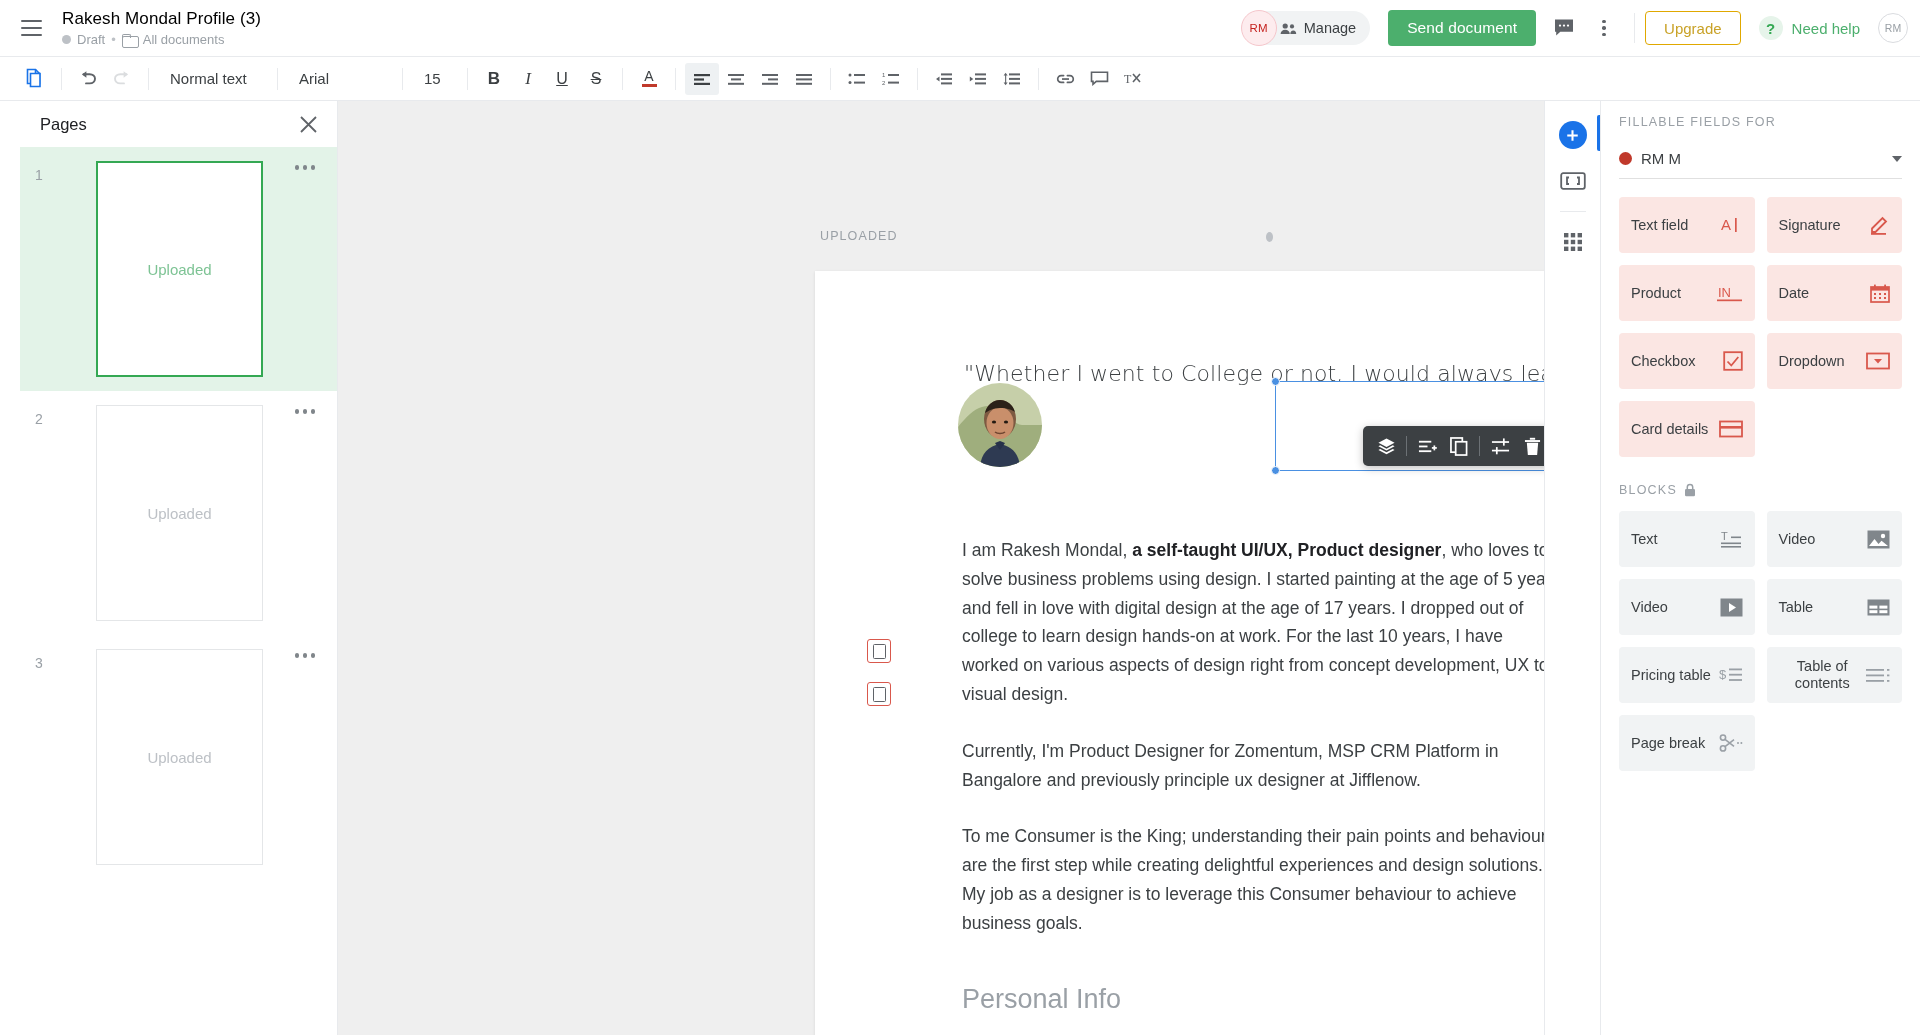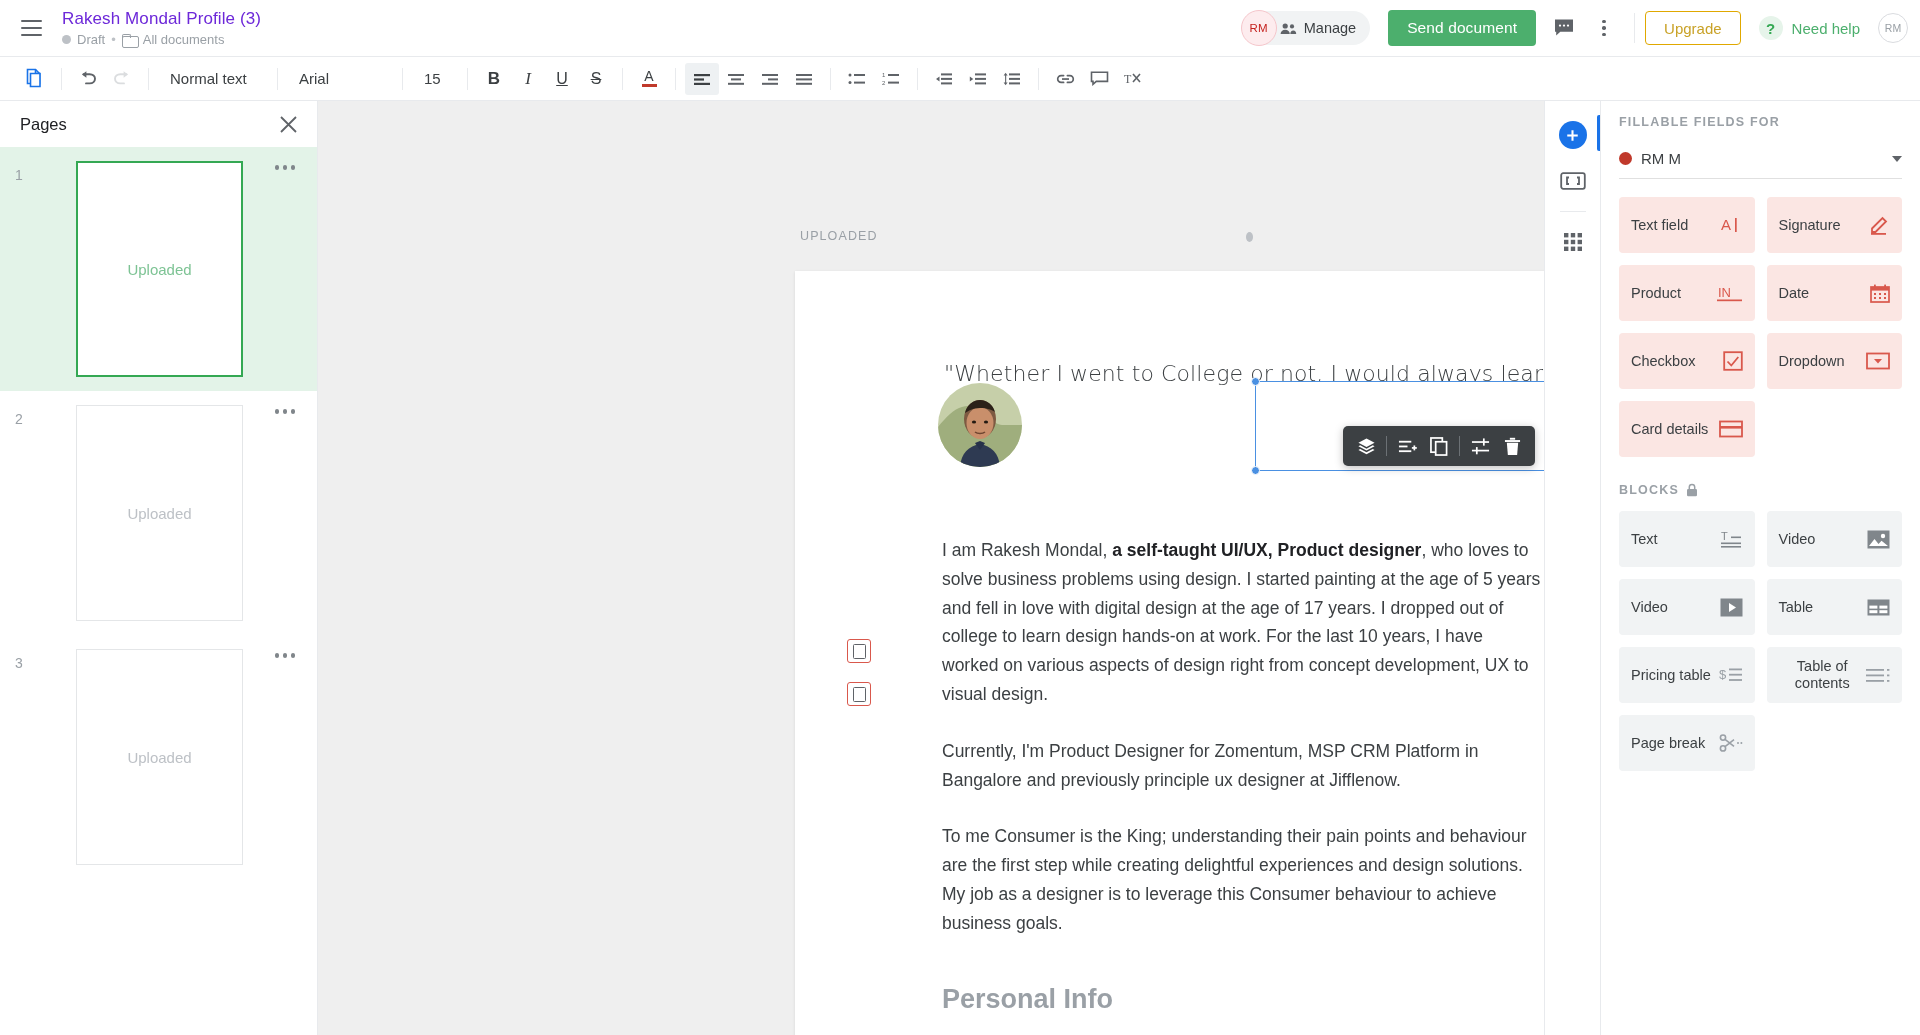--- a/index.html
+++ b/index.html
@@ -21,21 +21,21 @@
     position: relative; z-index: 40;
   }
   .hamburger {
     width: 34px; height: 34px; margin-left: 14px; margin-right: 14px;
     display: flex; flex-direction: column; justify-content: center; align-items: center; gap: 5px;
     cursor: pointer; border-radius: 4px;
   }
   .hamburger span { display: block; width: 21px; height: 2px; background: #5f6368; border-radius: 1px; }
 
   .doc-titlewrap { display: flex; flex-direction: column; justify-content: center; gap: 3px; }
-  .doc-title { font-size: 17px; color: #6d28d9; letter-spacing: .1px; line-height: 20px; cursor: text;}
+  .doc-title { font-size: 17px; color: #000000; letter-spacing: .1px; line-height: 20px; cursor: text;}
   .doc-meta { display: flex; align-items: center; font-size: 13px; color: #9aa0a6; gap: 6px; line-height: 16px;}
   .draft-dot { width: 9px; height: 9px; border-radius: 50%; background: #bdc1c6; display: inline-block; }
   .meta-sep { color: #bdc1c6; }
   .folder-ico { width: 15px; height: 12px; position: relative; display:inline-block; }
   .folder-ico:before{
     content:""; position:absolute; left:0; top:2px; width:15px; height:10px;
     border:1.4px solid #9aa0a6; border-radius:2px;
   }
   .folder-ico:after{
     content:""; position:absolute; left:0; top:0px; width:7px; height:3px;
@@ -100,21 +100,21 @@
   .tb-text.w-normal { width: 110px; justify-content: flex-start; }
   .tb-text.w-font { width: 106px; justify-content: flex-start; }
   .tb-text.w-size { width: 46px; justify-content: flex-start; }
   .tb-item.active { background: #eef1f3; }
   .tb-item.disabled { opacity: .35; }
 
   
   .mainrow { flex: 1; display: flex; min-height: 0; position: relative; }
 
   
-  .pages-panel { width: 318px; min-width: 318px; background: #fff; border-right: 1px solid #e8eaed; display: flex; flex-direction: column; }
+  .pages-panel { width: 318px; min-width: 318px; background: #fff; border-right: 1px solid #e8eaed; display: flex; flex-direction: column; margin-left: 20px; }
   .pages-head { height: 46px; display: flex; align-items: center; padding: 0 16px 0 20px; }
   .pages-title { font-size: 16.5px; color: #202124; }
   .pages-close { margin-left: auto; cursor: pointer; width: 26px; height: 26px; display:flex;align-items:center;justify-content:center;}
   .pages-list { flex: 1; overflow: hidden; }
   .page-row { display: flex; align-items: flex-start; padding: 14px 0 14px 0; position: relative; }
   .page-row.selected { background: #e3f3e8; }
   .page-num { width: 28px; text-align: left; padding-left: 15px; font-size: 14px; color: #9aa0a6; padding-top: 6px; }
   .page-thumb {
     width: 167px; height: 216px; background: #fff; border: 1px solid #e4e6e8;
     display: flex; align-items: center; justify-content: center;
@@ -134,21 +134,21 @@
     background: #fff; box-shadow: 0 1px 3px rgba(0,0,0,.10);
   }
   .doc-inner { padding: 60px 85px 0 85px; position: relative; }
   .doc-quote {
     font-size: 22px; color: #3c4043; font-family: "DejaVu Sans", sans-serif; font-weight: 300;
     letter-spacing: .1px; margin-top: 30px; margin-left: 64px; white-space: nowrap;
   }
   .doc-body { font-size: 17.5px; line-height: 28.8px; color: #3c4043; width: 600px; margin-left: 62px; }
   .doc-body p { margin-bottom: 28px; }
   .doc-body b { font-weight: bold; color: #202124; }
-  .doc-h2 { font-size: 27px; color: #9aa0a6; font-weight: 700; margin-left: 62px; margin-top: 46px; }
+  .doc-h2 { font-size: 27px; color: #9aa0a6; font-weight: 400; margin-left: 62px; margin-top: 46px; }
 
   .portrait {
     position: absolute; left: 143px; top: 112px;
     width: 84px; height: 84px; border-radius: 50%; overflow: hidden;
   }
 
   
   .imgblock {
     position: absolute; left: 460px; top: 110px; width: 345px; height: 90px;
     border: 1px solid #4a90e2; background: #fff;
@@ -187,21 +187,21 @@
   .rail-active-bar { position: absolute; right: 0; top: 14px; width: 3px; height: 36px; background: #1a73e8; border-radius: 2px 0 0 2px; }
   .rail-btn { width: 40px; height: 40px; display: flex; align-items: center; justify-content: center; cursor: pointer; border-radius: 4px; }
   .rail-plus { width: 28px; height: 28px; border-radius: 50%; background: #1a73e8; display:flex; align-items:center; justify-content:center; }
   .rail-divider { width: 26px; height: 1px; background: #e8eaed; margin: 4px 0; }
 
   
   .rpanel { width: 320px; min-width: 320px; background: #fff; display: flex; flex-direction: column; padding: 0; border-left:1px solid #e8eaed;}
   .rp-head { display: flex; align-items: center; padding: 18px 18px 10px 18px; }
   .rp-title { font-size: 18px; color: #202124; }
   .rp-close { margin-left: auto; cursor: pointer; width: 26px; height: 26px; display:flex; align-items:center; justify-content:center; }
-  .rp-section-label { font-size: 12.5px; letter-spacing: 1.2px; color: #9aa0a6; padding: 14px 18px 6px 18px; display:flex; align-items:center; gap:7px;font-weight:bold;}
+  .rp-section-label { font-size: 12.5px; letter-spacing: 1.2px; color: #9aa0a6; padding: 14px 18px 6px 18px; display:flex; align-items:center; gap:7px;}
   .rp-select {
     margin: 4px 18px 0 18px; height: 40px; display: flex; align-items: center;
     border-bottom: 1px solid #e0e0e0; cursor: pointer; gap: 9px; font-size: 15px; color: #3c4043;
   }
   .sel-dot { width: 13px; height: 13px; border-radius: 50%; background: #c0392b; }
   .sel-caret { margin-left: auto; width: 0; height: 0; border-left: 5.5px solid transparent; border-right: 5.5px solid transparent; border-top: 6.5px solid #5f6368; }
 
   .tile-grid { display: grid; grid-template-columns: 1fr 1fr; gap: 12px; padding: 18px 18px 0 18px; }
   .tile {
     height: 56px; border-radius: 4px; display: flex; align-items: center;

